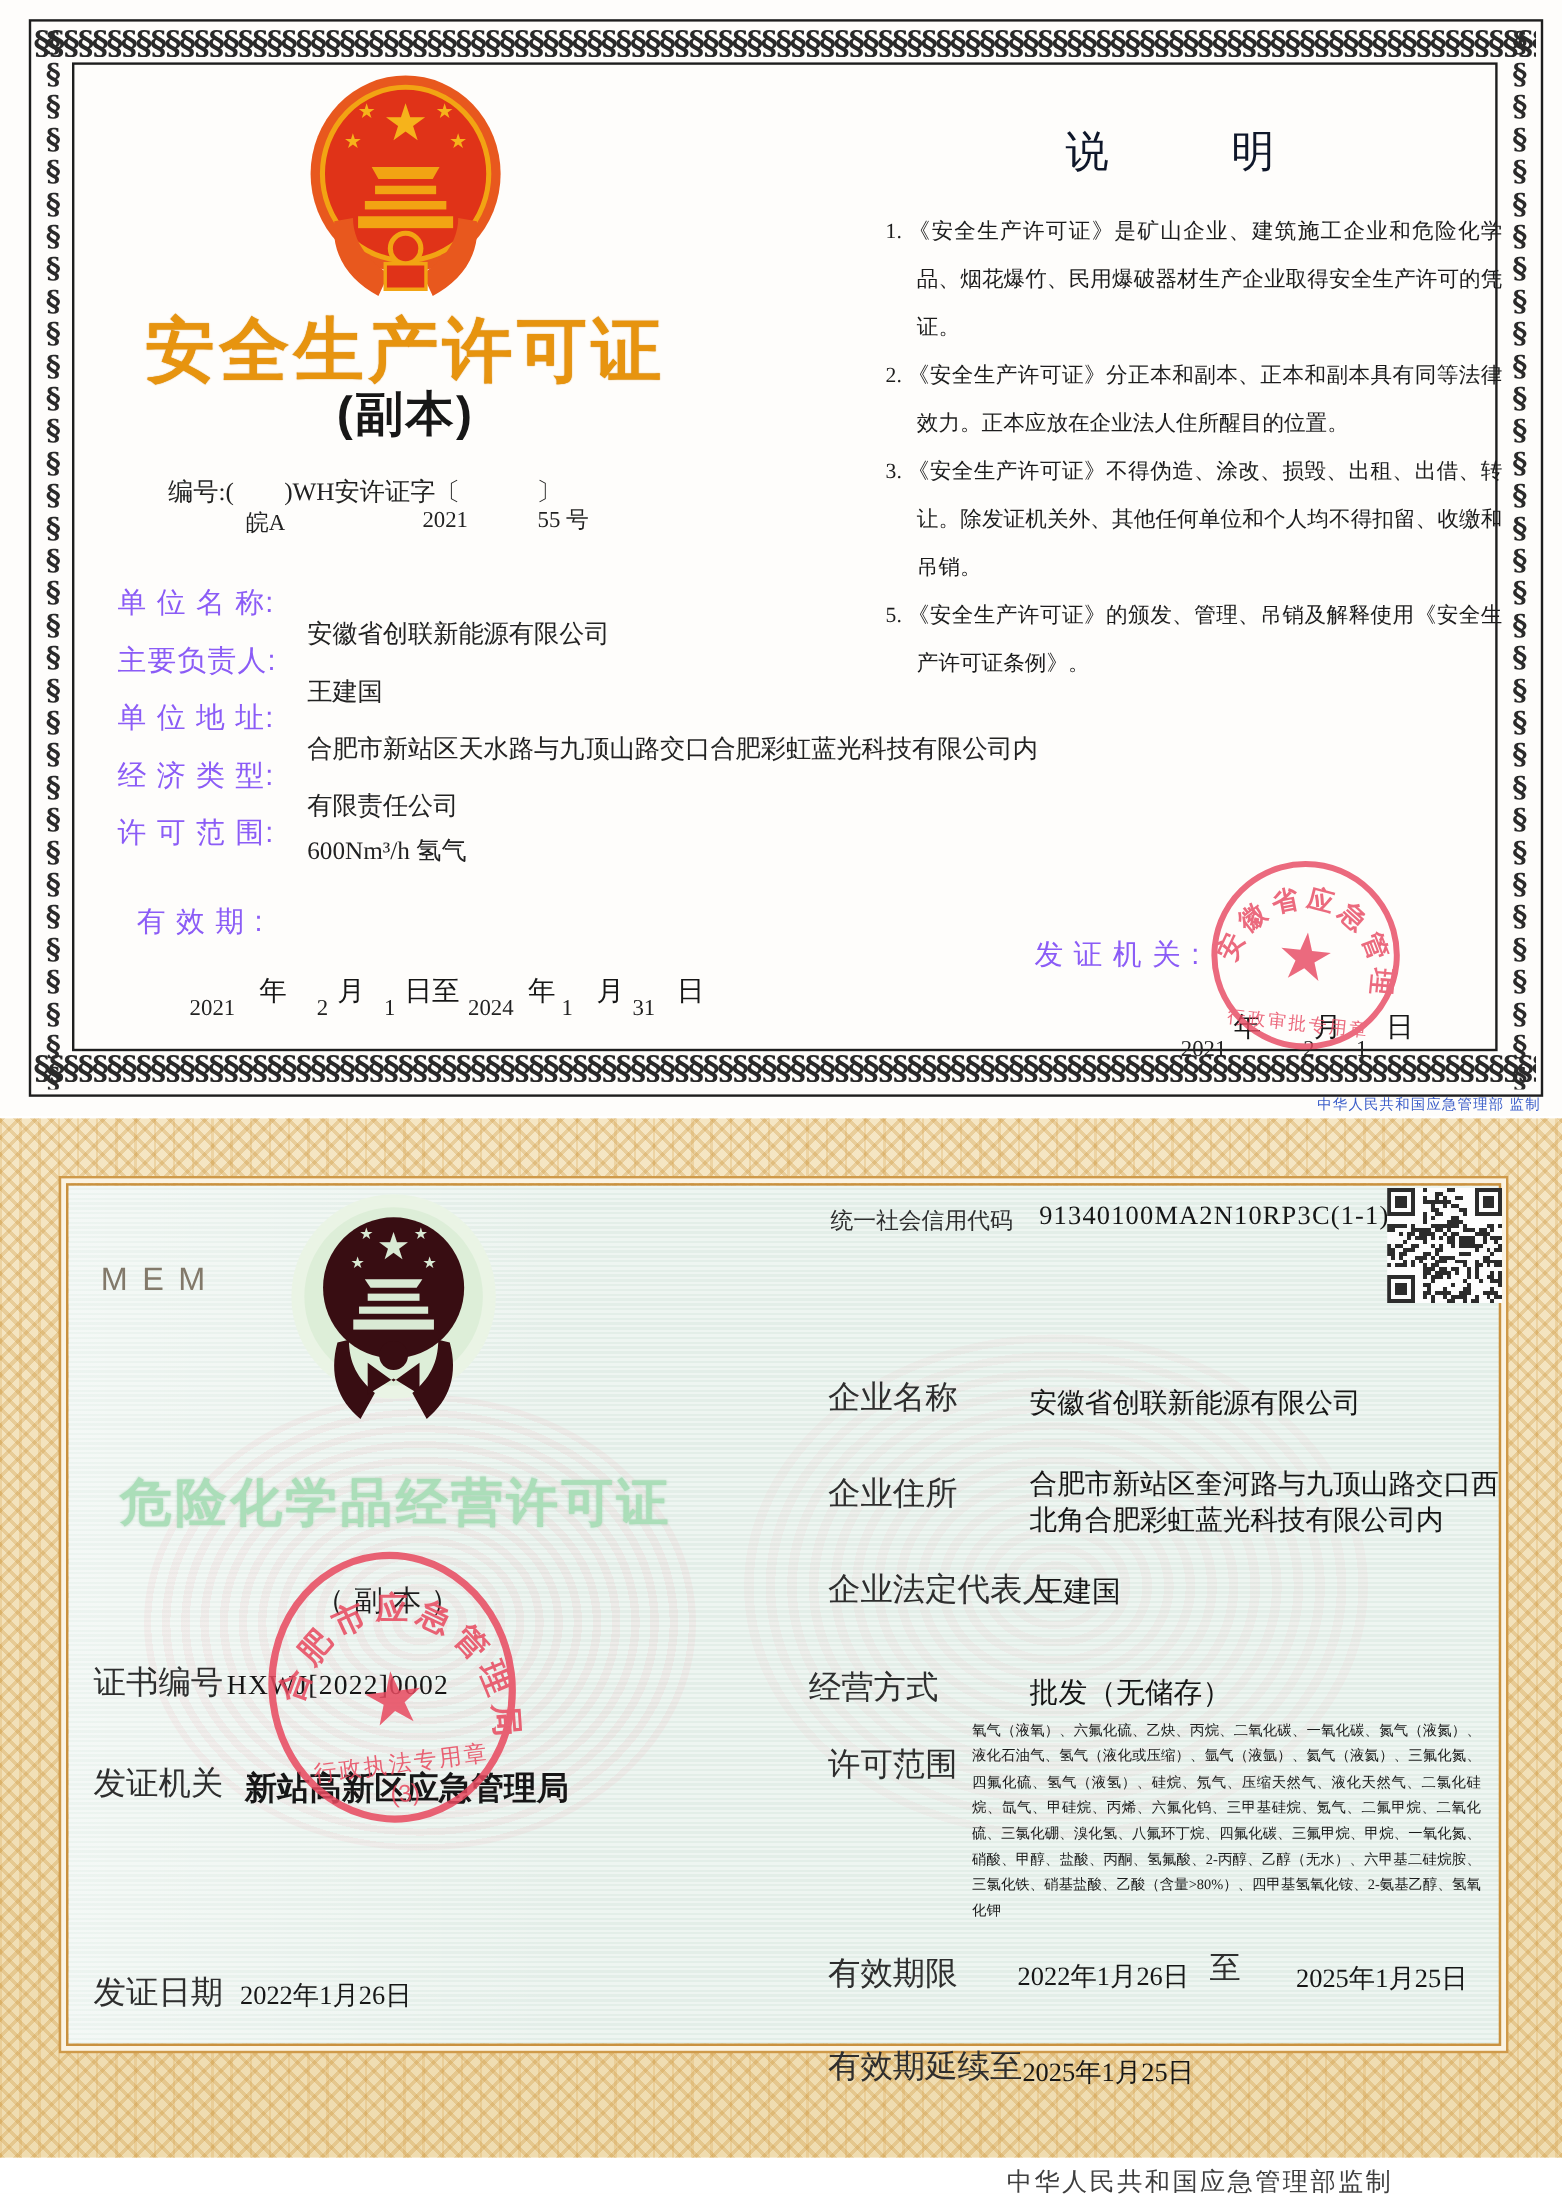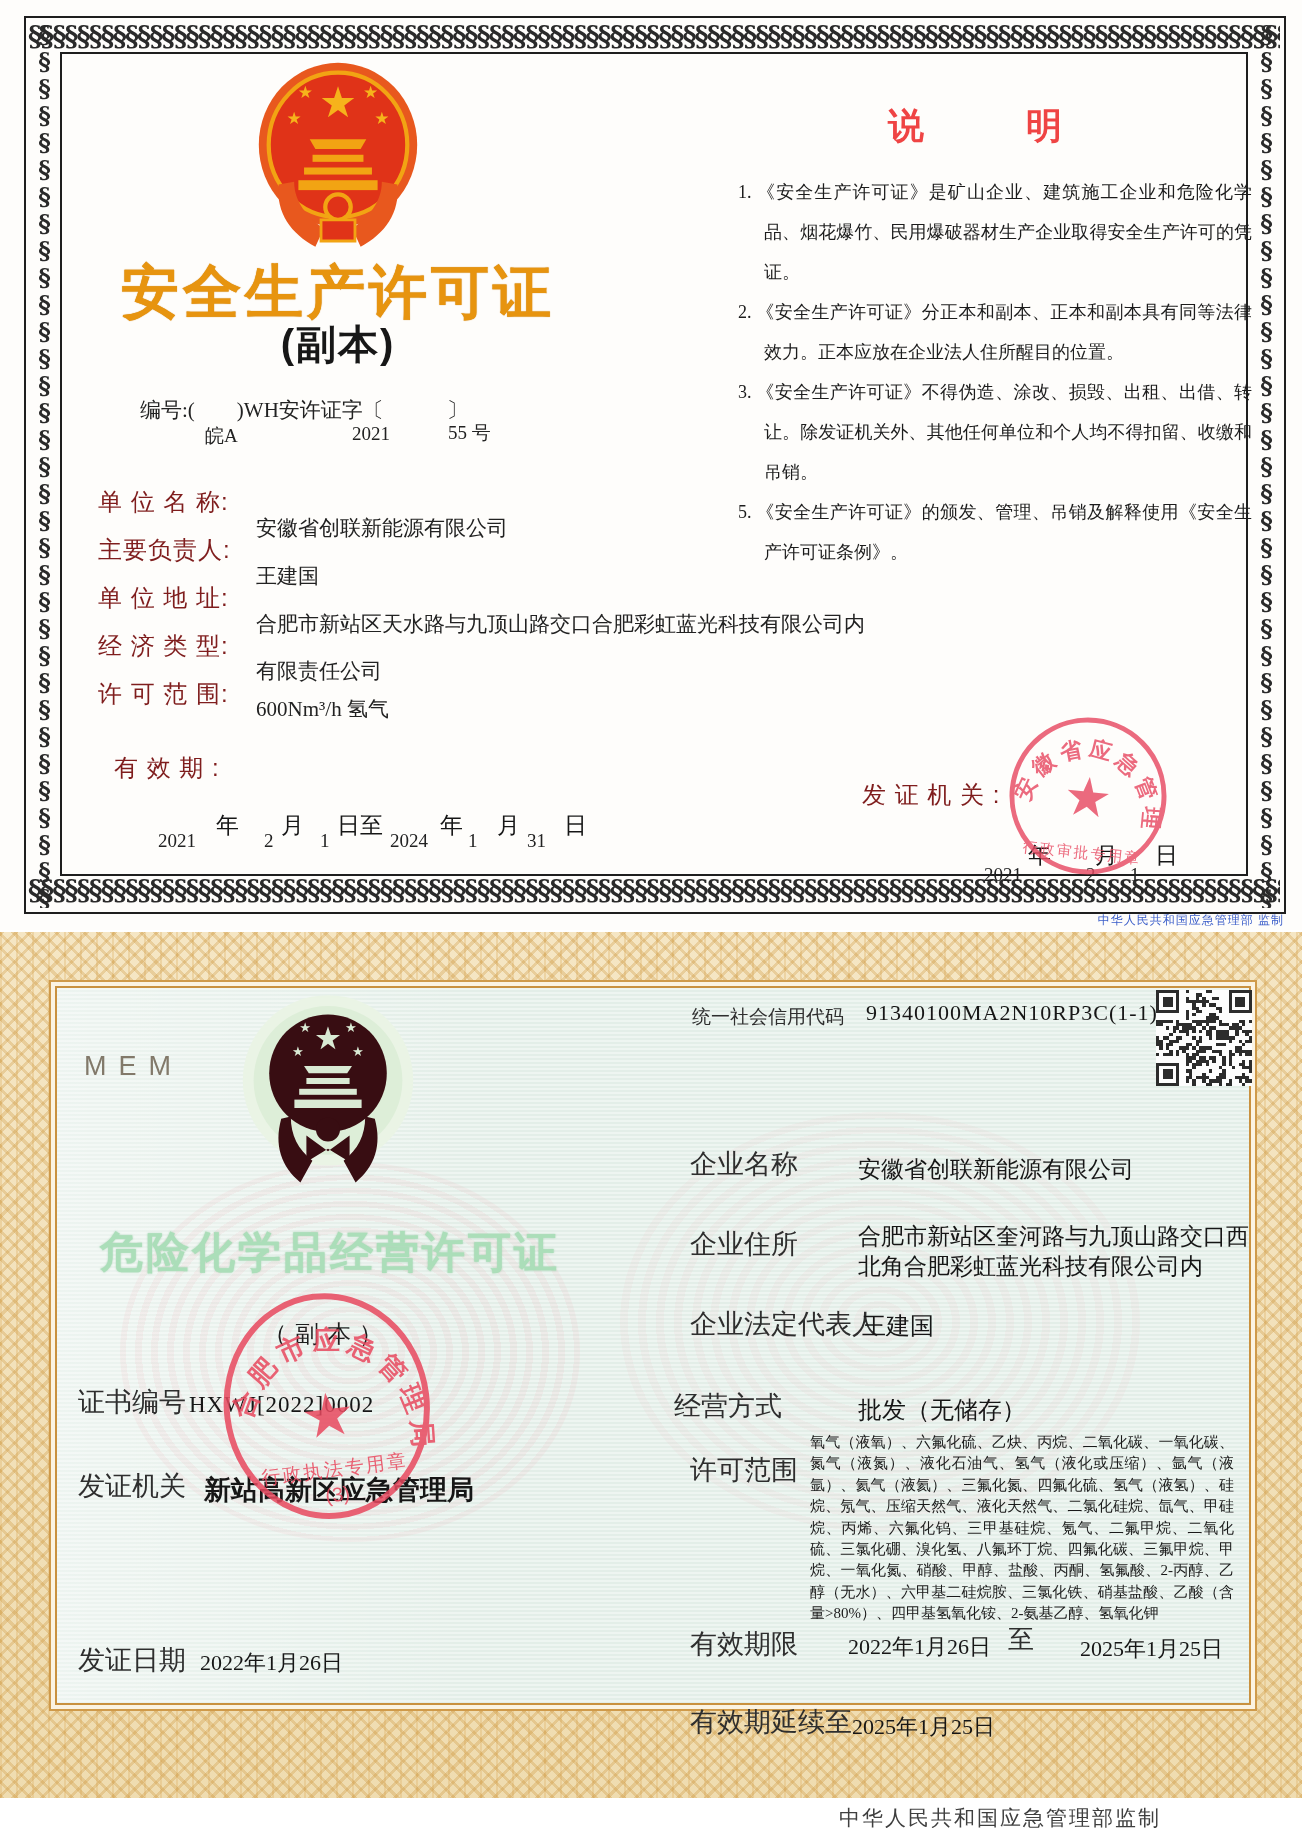--- a/index.html
+++ b/index.html
@@ -13,23 +13,23 @@
   .frame-outer{position:absolute;left:24px;top:16px;width:1258px;height:894px;border:2.5px solid #1e1e1e;}
   .frame-inner{position:absolute;left:60px;top:52px;width:1184px;height:820px;border:2.5px solid #1e1e1e;}
   .chain{position:absolute;overflow:hidden;color:#2a2a2a;font-family:"DejaVu Serif",serif;font-weight:bold;}
   .chain-h{font-size:27px;line-height:33px;letter-spacing:-2px;white-space:nowrap;height:34px;}
   .chain-v{writing-mode:vertical-rl;text-orientation:upright;font-size:24px;letter-spacing:-2px;line-height:32px;white-space:nowrap;width:34px;}
   .t-title{font-size:58px;font-weight:bold;color:#e7940f;letter-spacing:4px;text-align:center;
            font-family:"Liberation Sans",sans-serif;text-shadow:0 0 1px #c97b08;}
   .t-copy{font-size:40px;font-weight:bold;color:#171717;text-align:center;letter-spacing:2px;}
   .t-serial{font-size:21px;color:#222;font-family:"Liberation Serif",serif;}
   .t-fill{font-size:19px;color:#222;font-family:"Liberation Serif",serif;}
-  .lbl-t{font-size:24px;font-weight:500;color:#7f1d1d;letter-spacing:1px;}
+  .lbl-t{font-size:24px;font-weight:500;color:#8b5cf6;letter-spacing:1px;}
   .val-t{font-size:21px;color:#222;font-family:"Liberation Serif",serif;white-space:nowrap;}
-  .notes-title{font-size:36px;font-weight:700;color:#ef4444;letter-spacing:10px;}
+  .notes-title{font-size:36px;font-weight:400;color:#0f172a;letter-spacing:10px;}
   .notes{width:514px;font-size:18px;line-height:40px;color:#1c1c1c;text-align:justify;
          font-family:"Liberation Serif",serif;}
   .notes li{list-style:none;text-indent:-26px;padding-left:26px;margin:0;}
   .du{font-size:23px;color:#161616;position:absolute;}
   .dn{font-size:19px;color:#222;position:absolute;font-family:"Liberation Serif",serif;}
   .imprint-blue{font-size:12px;color:#3a5dc9;letter-spacing:1px;}
 
   
   .cert-bottom{position:absolute;left:0;top:932px;width:1302px;height:866px;
     background:
@@ -44,21 +44,21 @@
     border:2px solid #c9913f; box-shadow:0 0 0 4px #fbf3e2, 0 0 0 6px #cf9a4a;}
   .wm{position:absolute;border-radius:50%;pointer-events:none;}
   .mem{font-size:27px;letter-spacing:12px;color:#82796a;font-weight:400;margin-top:39px;}
   .b-title{font-size:43px;font-weight:bold;color:#abdeb9;letter-spacing:3px;white-space:nowrap;
            text-shadow:0 0 2px rgba(120,190,140,.6);}
   .b-copy{font-size:24px;color:#1d1d1d;letter-spacing:8px;}
   .lbl-b{font-size:27px;font-weight:500;color:#2e2e2e;white-space:nowrap;}
   .lbl-b-sm{font-size:19px;font-weight:500;color:#2e2e2e;white-space:nowrap;}
   .val-b{font-size:23px;color:#161616;font-family:"Liberation Serif",serif;}
   .val-b-lg{font-size:27px;font-weight:600;color:#161616;}
-  .chem{width:424px;font-size:15px;line-height:21.4px;color:#1a1a1a;text-align:justify;
+  .chem{width:424px;font-size:12px;line-height:21.4px;color:#1a1a1a;text-align:justify;
         font-family:"Liberation Serif",serif;}
   .imprint-gray{font-size:21px;color:#3f3f3f;letter-spacing:2px;}
   .seal-svg{position:absolute;pointer-events:none;}
 </style>
 </head>
 <body>
 
 <div class="page">
 
   <section class="cert-top">

